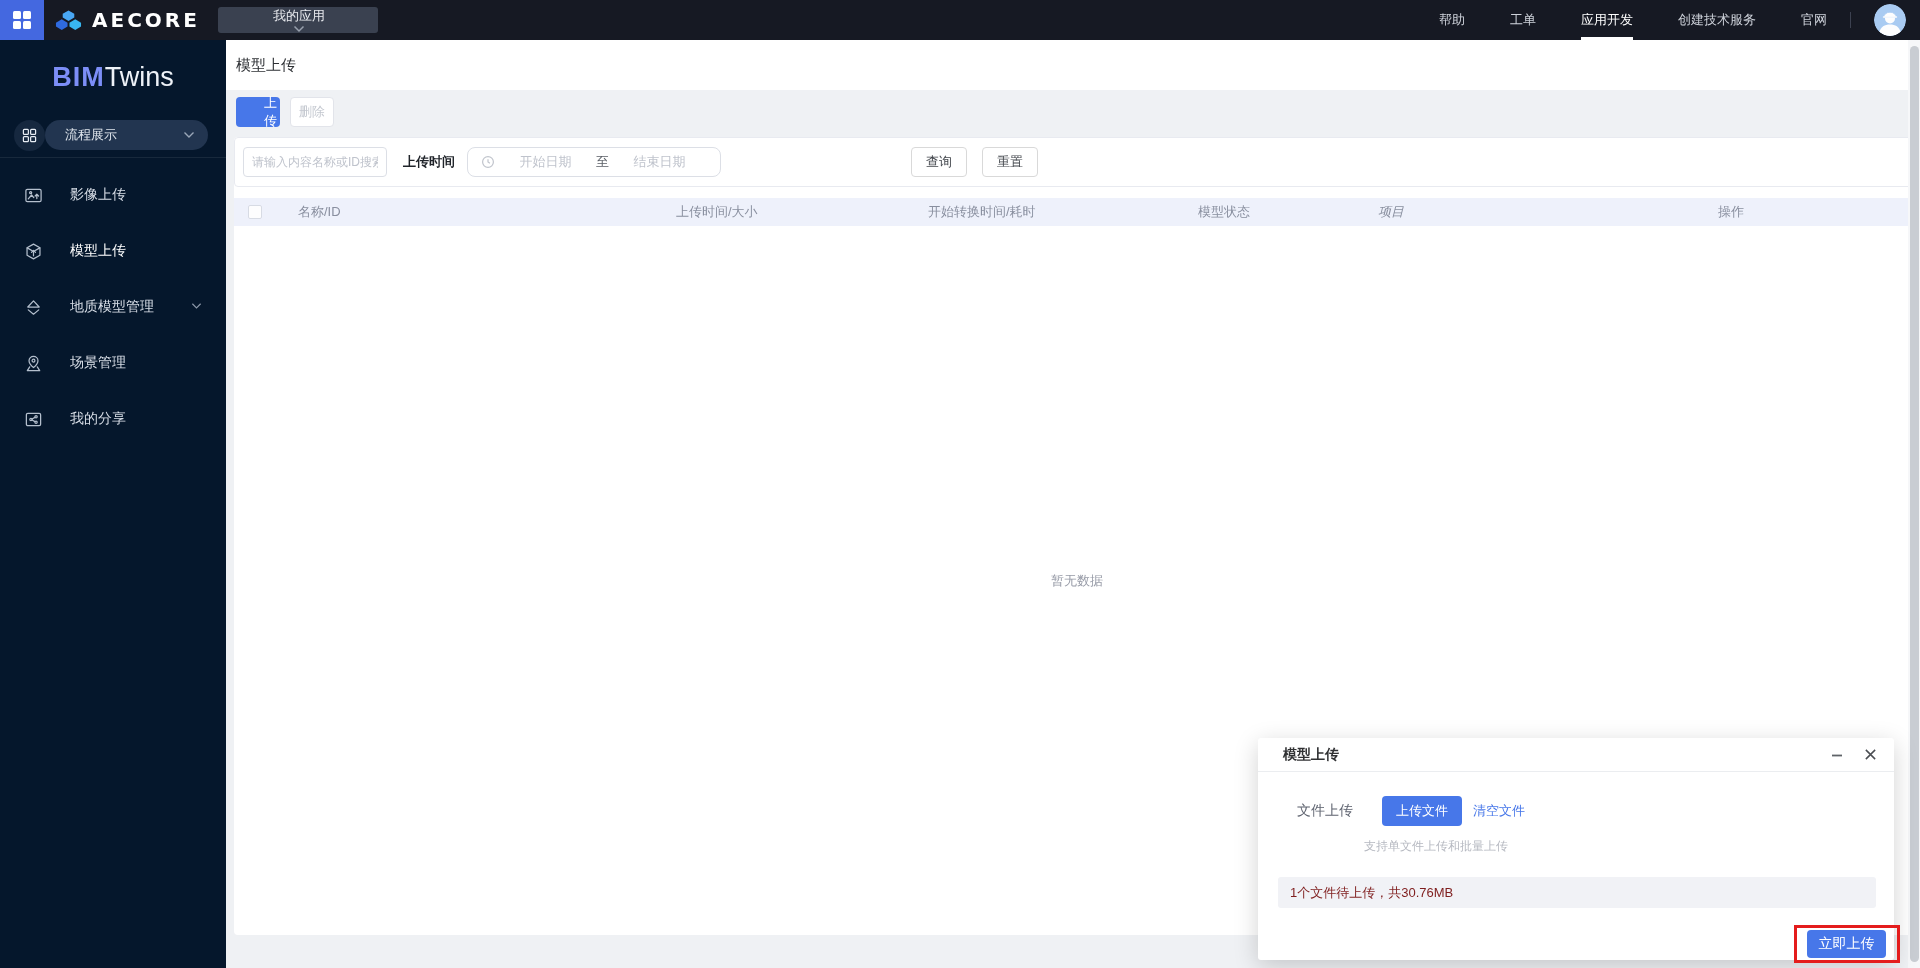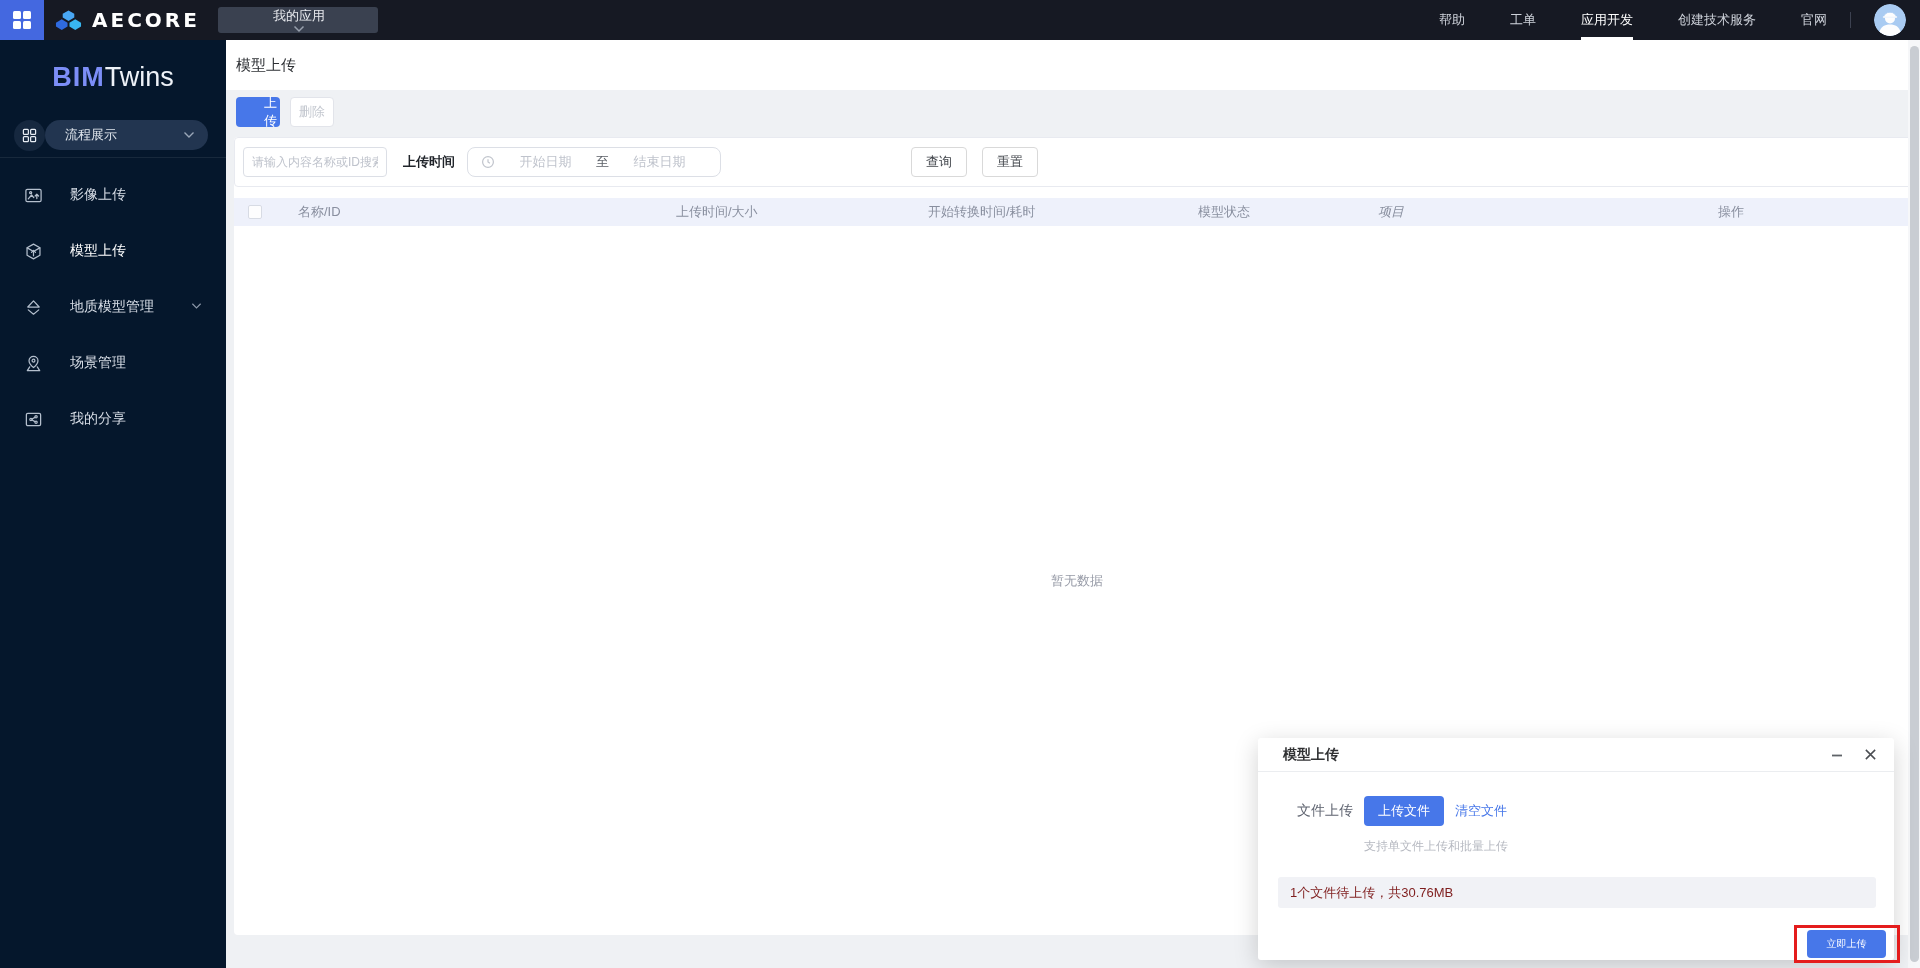--- a/index.html
+++ b/index.html
@@ -75,25 +75,25 @@
   .empty-text{font-size:13px;color:#969aa6;}
 
   
   .modal{position:absolute;left:1258px;top:738px;width:636px;height:222px;background:#fff;border-radius:3px;box-shadow:0 6px 24px rgba(0,0,0,0.18);z-index:40;}
   .m-head{height:34px;display:flex;align-items:center;padding:0 16px 0 25px;border-bottom:1px solid #ebedf0;}
   .m-title{font-size:14px;color:#303133;font-weight:600;flex:1;}
   .m-head-icons{display:flex;align-items:center;gap:17px;}
   .m-min,.m-close{cursor:pointer;display:flex;align-items:center;justify-content:center;width:16px;height:16px;}
   .m-row{position:absolute;left:0;top:58px;display:flex;align-items:center;}
   .m-label{margin-left:25px;width:70px;text-align:right;font-size:14px;color:#5f6470;}
-  .m-upload-btn{margin-left:11px;width:80px;height:30px;background:var(--accent);border-radius:4px;color:#fff;font-size:13px;display:flex;align-items:center;justify-content:center;cursor:pointer;}
+  .m-upload-btn{margin-left:29px;width:80px;height:30px;background:var(--accent);border-radius:4px;color:#fff;font-size:13px;display:flex;align-items:center;justify-content:center;cursor:pointer;}
   .m-clear{margin-left:11px;font-size:13px;color:var(--accent);cursor:pointer;}
   .m-hint{position:absolute;left:106px;top:100px;font-size:12px;color:#b6b9c1;}
   .m-filebar{position:absolute;left:20px;top:139px;width:598px;height:31px;background:#f1f2f6;border-radius:3px;display:flex;align-items:center;padding-left:12px;font-size:13px;color:#7f1d1d;}
-  .m-submit{position:absolute;right:8px;top:192px;width:79px;height:28px;background:var(--accent);border-radius:4px;color:#fff;font-size:10px;display:flex;align-items:center;justify-content:center;cursor:pointer;}
+  .m-submit{position:absolute;right:8px;top:192px;width:79px;height:28px;background:var(--accent);border-radius:4px;color:#fff;font-size:14px;display:flex;align-items:center;justify-content:center;cursor:pointer;}
 
   
   .annotation-box{position:absolute;left:1794px;top:925px;width:106px;height:38px;border:3px solid var(--annotation);z-index:50;}
   .scrollbar{position:absolute;left:1908px;top:40px;width:12px;height:928px;background:#f6f7f9;z-index:35;}
   .scroll-thumb{position:absolute;left:1.5px;top:6px;width:9px;height:916px;background:#c9cdd3;border-radius:5px;cursor:pointer;}
 </style>
 </head>
 <body>
 
 <div class="topbar">

